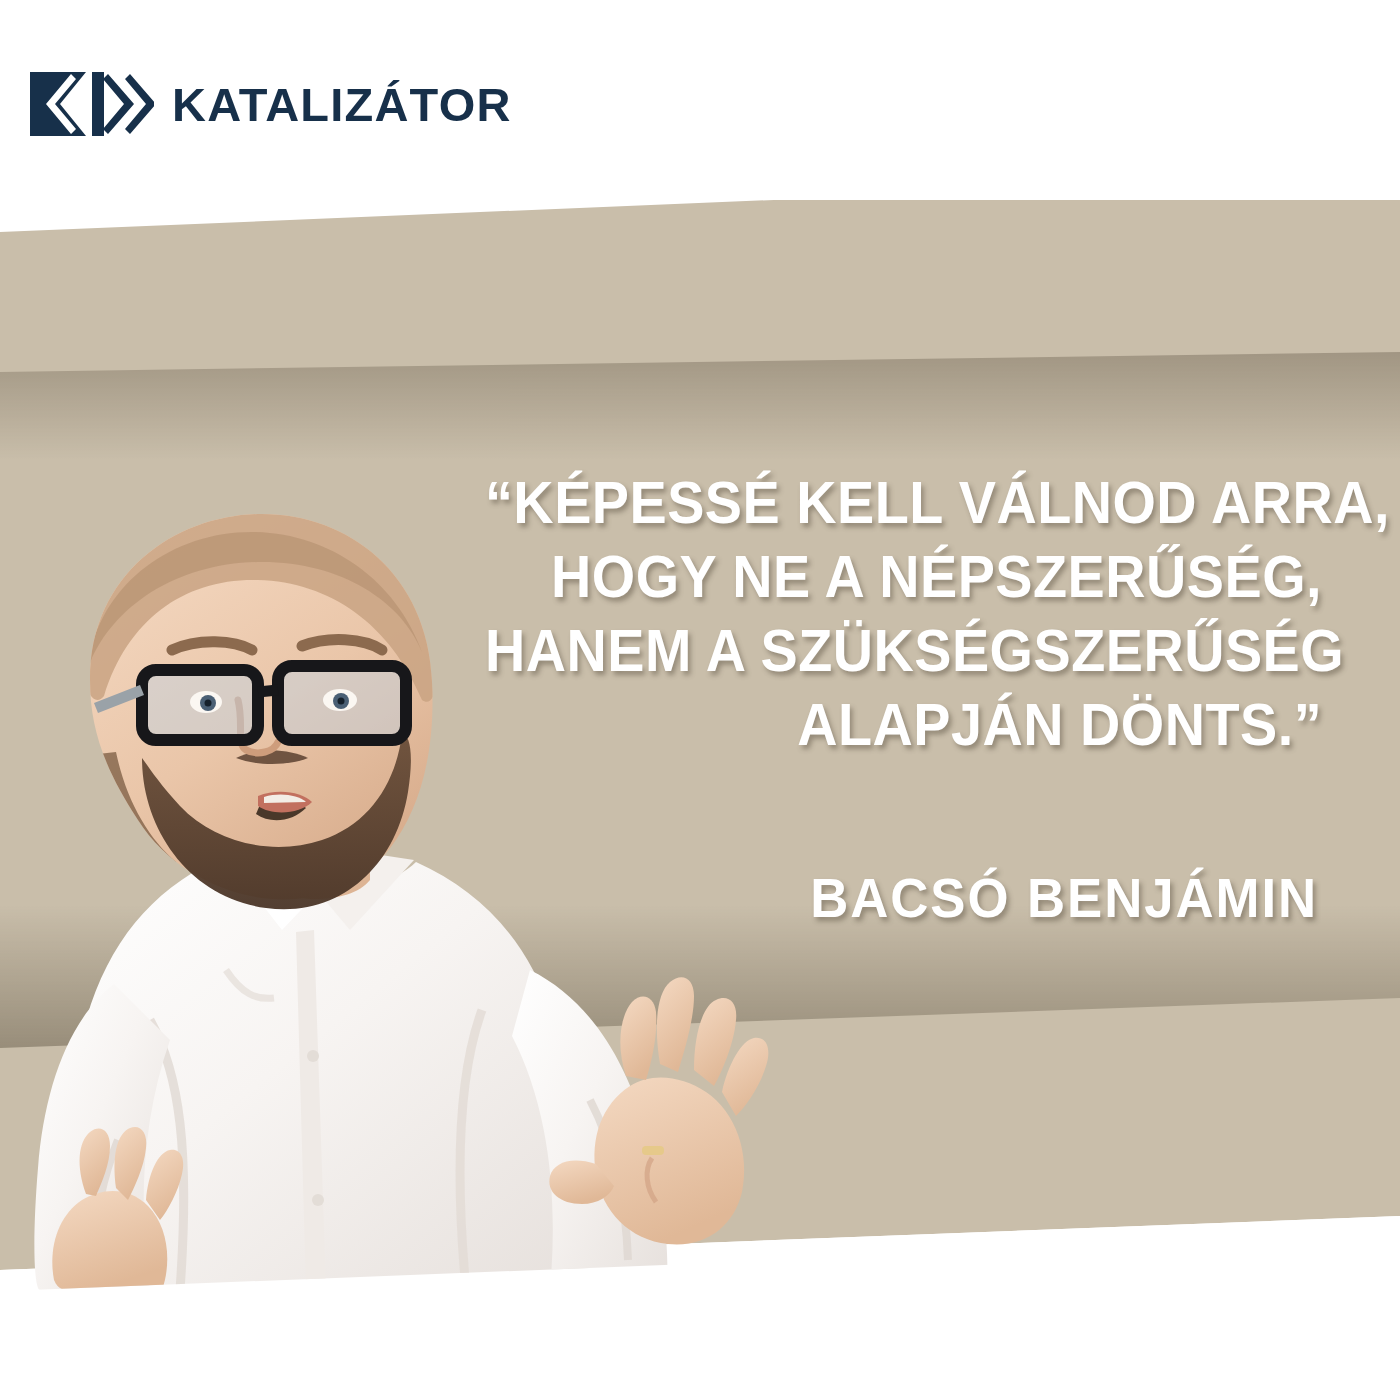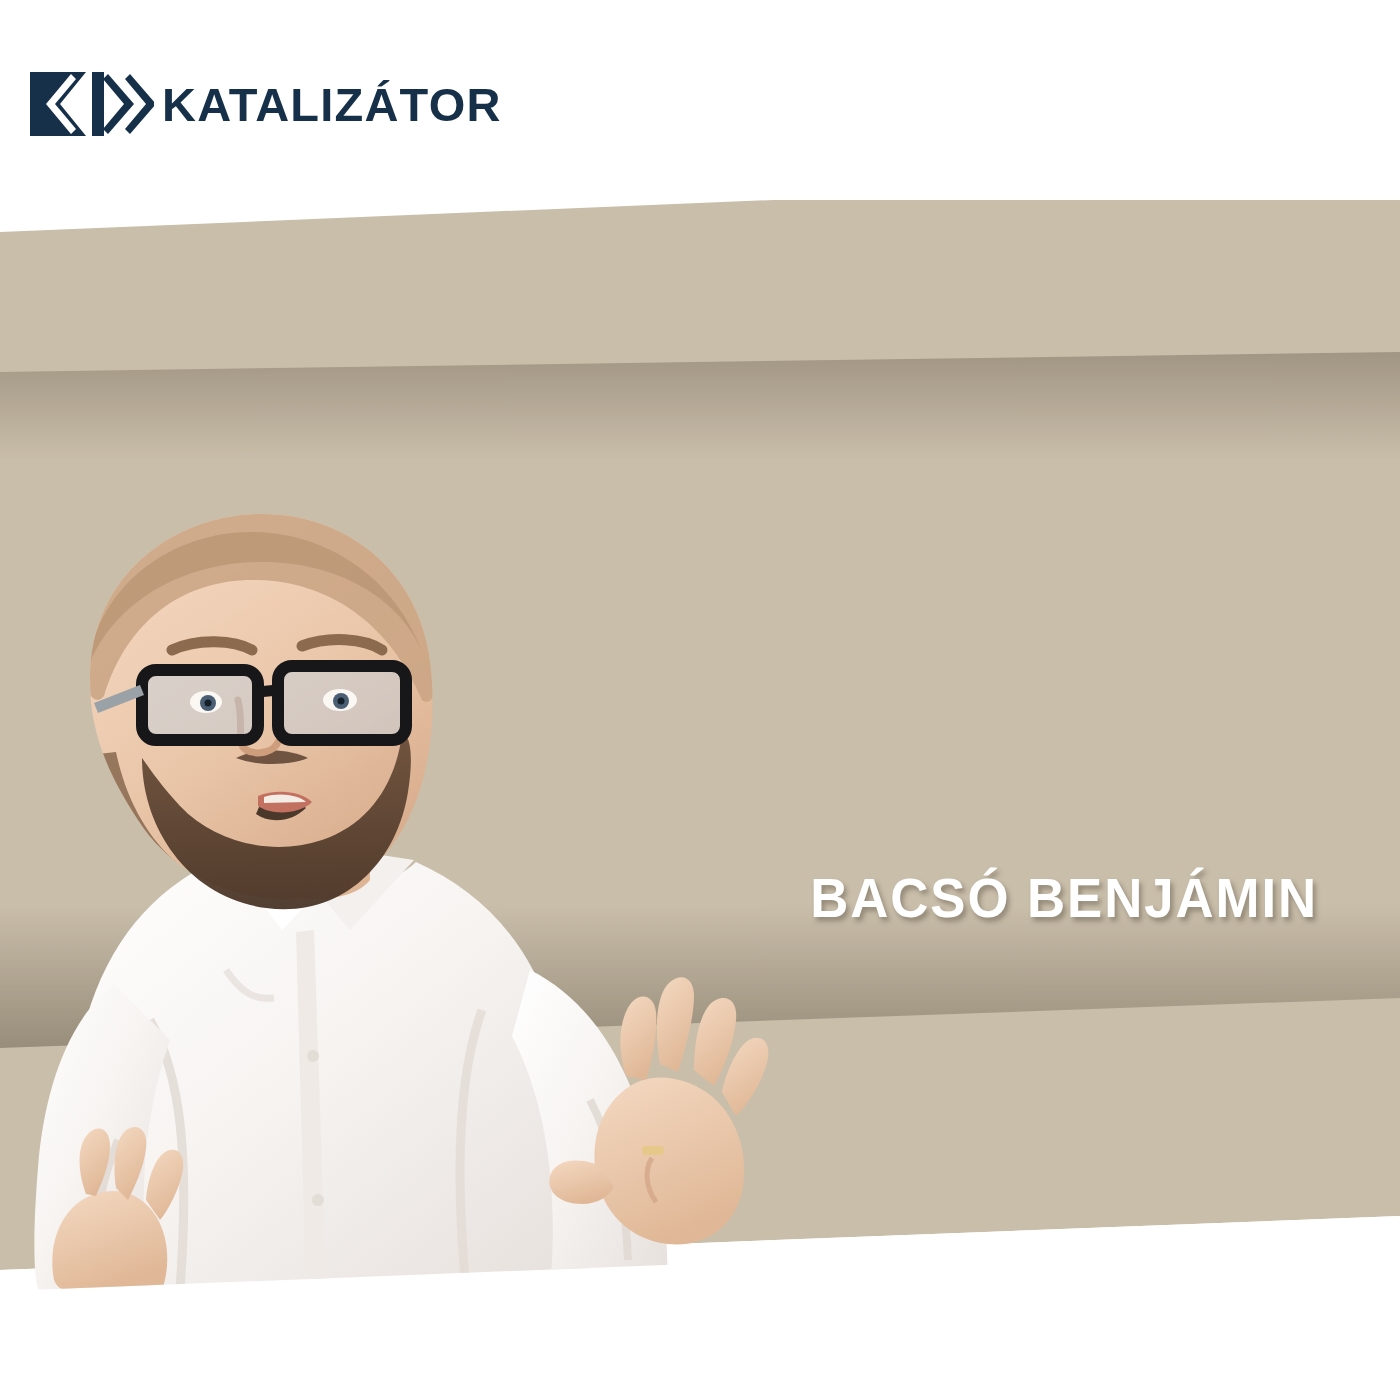--- a/index.html
+++ b/index.html
@@ -27,21 +27,21 @@
     height: 200px;
     background: #ffffff;
     z-index: 60;
   }
   .logo-lockup {
     position: absolute;
     left: 30px;
     top: 72px;
     display: flex;
     align-items: center;
-    gap: 8px;
+    gap: 18px;
   }
   .logo-mark {
     width: 124px;
     height: 64px;
     display: block;
   }
   .logo-word {
     font-family: "Liberation Sans", sans-serif;
     font-weight: 700;
     font-size: 47px;
@@ -264,20 +264,26 @@
           <circle cx="311" cy="201" r="8" fill="#4A5F74"></circle>
           <circle cx="311" cy="201" r="3.5" fill="#15202B"></circle>
         </g>
 
         <path d="M142 150 C168 138 204 140 222 150" stroke="#8C6A4E" stroke-width="11" fill="none" stroke-linecap="round"></path>
         <path d="M272 146 C298 136 334 138 352 150" stroke="#8C6A4E" stroke-width="11" fill="none" stroke-linecap="round"></path>
       </g>
     </svg>
   </div>
 
+  <div class="quote-block">
+    <span class="quote-line">“KÉPESSÉ KELL VÁLNOD ARRA,</span>
+    <span class="quote-line">HOGY NE A NÉPSZERŰSÉG,</span>
+    <span class="quote-line">HANEM A SZÜKSÉGSZERŰSÉG</span>
+    <span class="quote-line">ALAPJÁN DÖNTS.”</span>
+  </div>
 
   <div class="attribution">BACSÓ BENJÁMIN</div>
 
   <div class="header">
     <div class="logo-lockup">
       <svg class="logo-mark" viewBox="0 0 124 64" xmlns="http://www.w3.org/2000/svg">
 
         <path fill="#17304A" fill-rule="evenodd" d="M0 0 H56 L30 32 L56 64 H0 Z
                  M25 32 L46 7 L41 2 L16 32 L41 62 L46 57 Z"></path>
 

